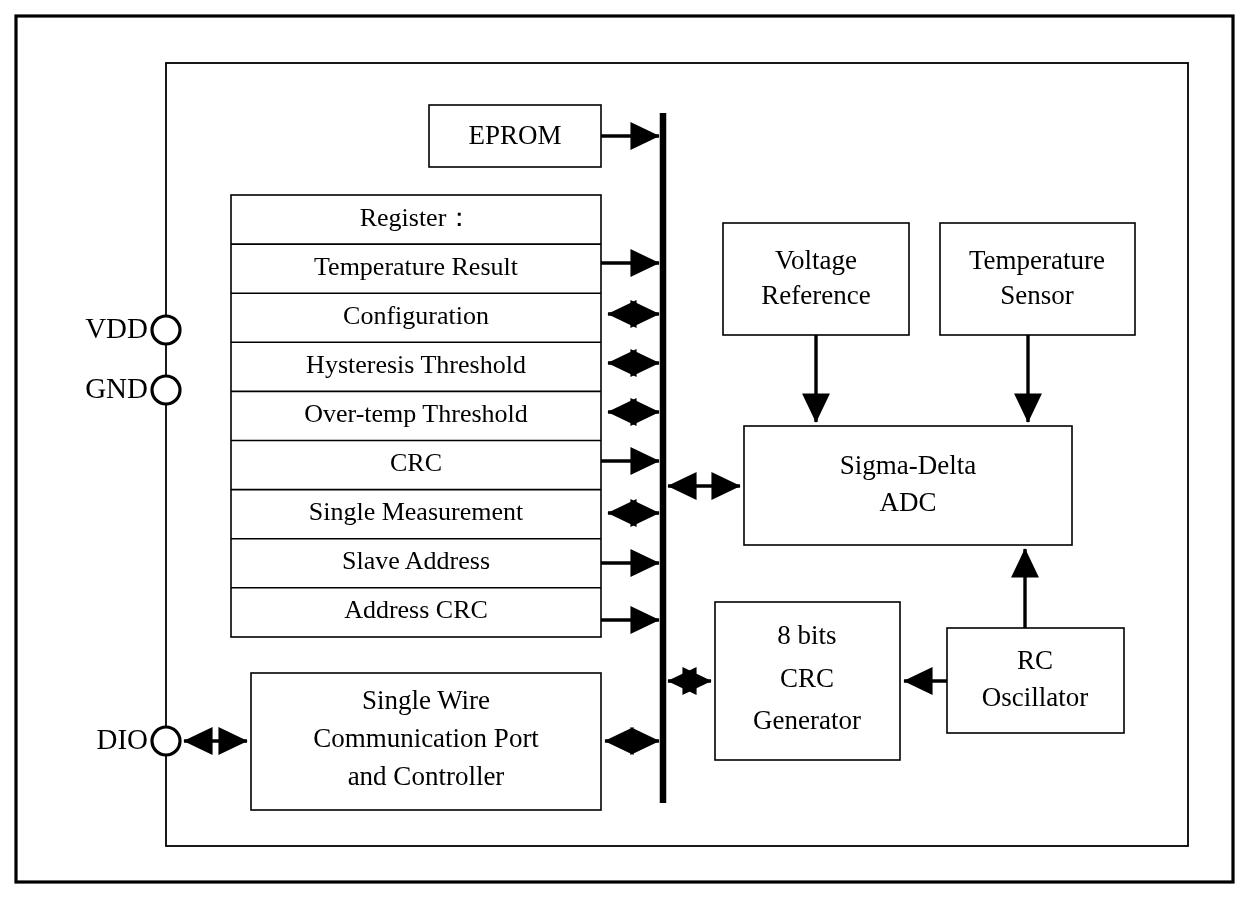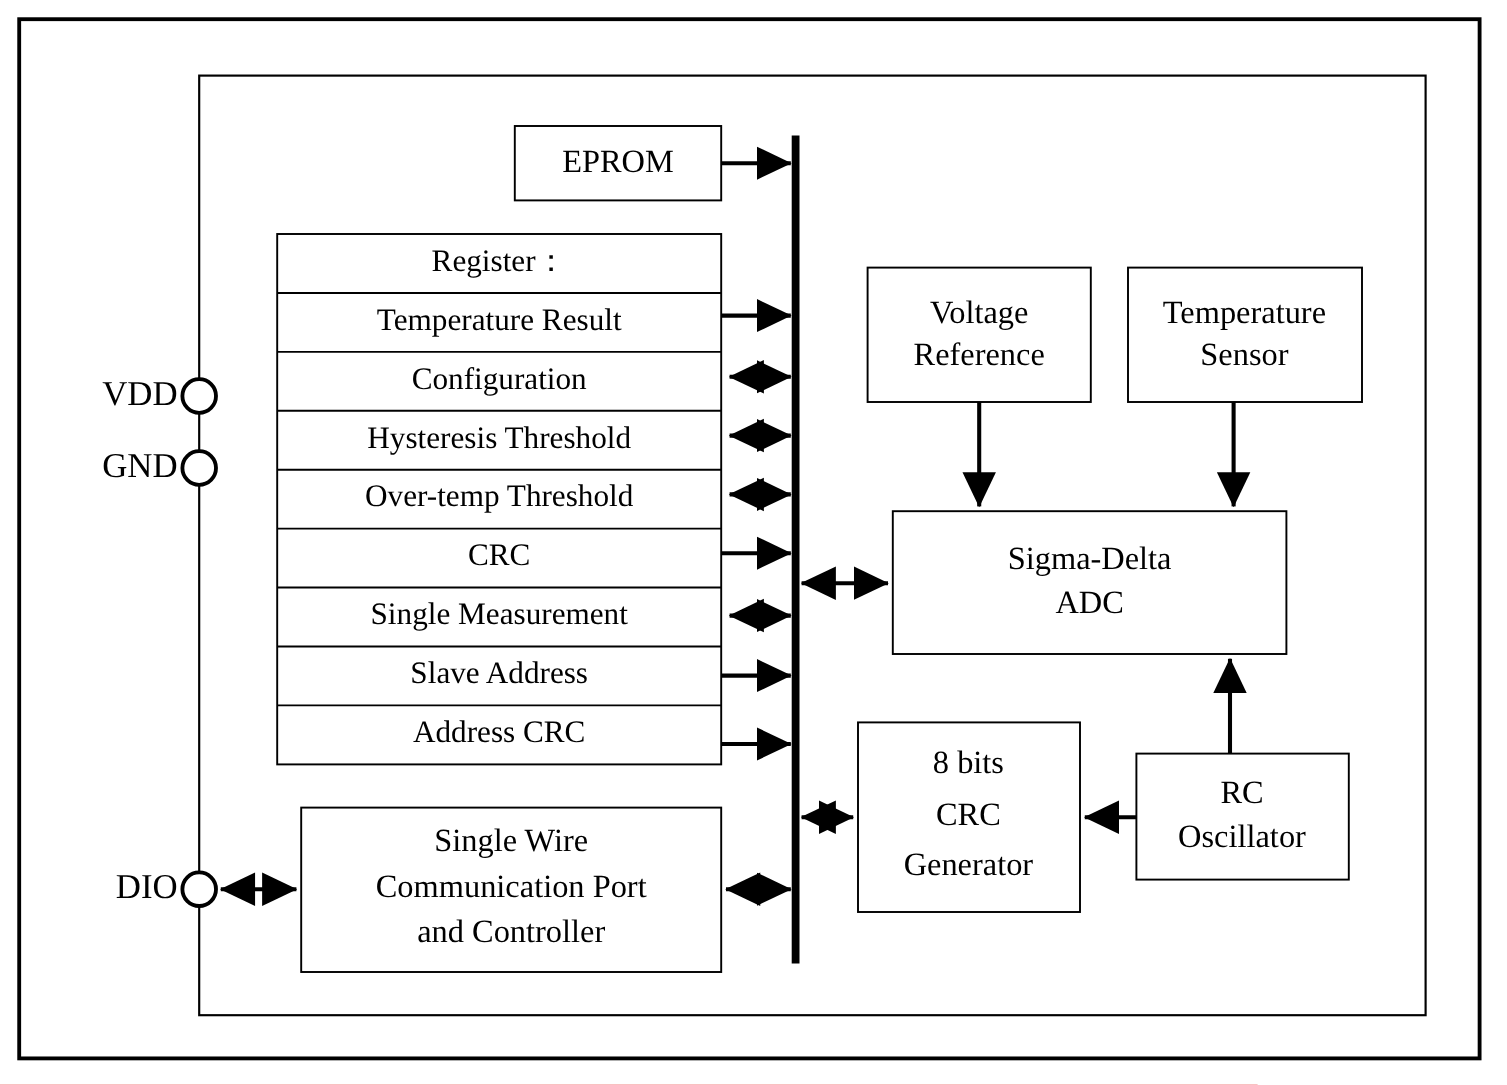--- a/index.html
+++ b/index.html
@@ -7,21 +7,21 @@
     padding: 0;
     background: #ffffff;
   }
   body {
     font-family: "Liberation Serif", "DejaVu Serif", serif;
   }
   #diagram-root {
     position: relative;
     width: 1048px;
     height: 904px;
-    background: #ef4444;
+    background: #a21caf;
   }
   svg#block-diagram {
     display: block;
     width: 1256px;
     height: 904px;
   }
   .box-fill { fill: #ffffff; }
   .box-stroke { stroke: #000000; fill: none; }
   .thin { stroke-width: 1.6; }
   .frame-outer { stroke-width: 3.2; }

